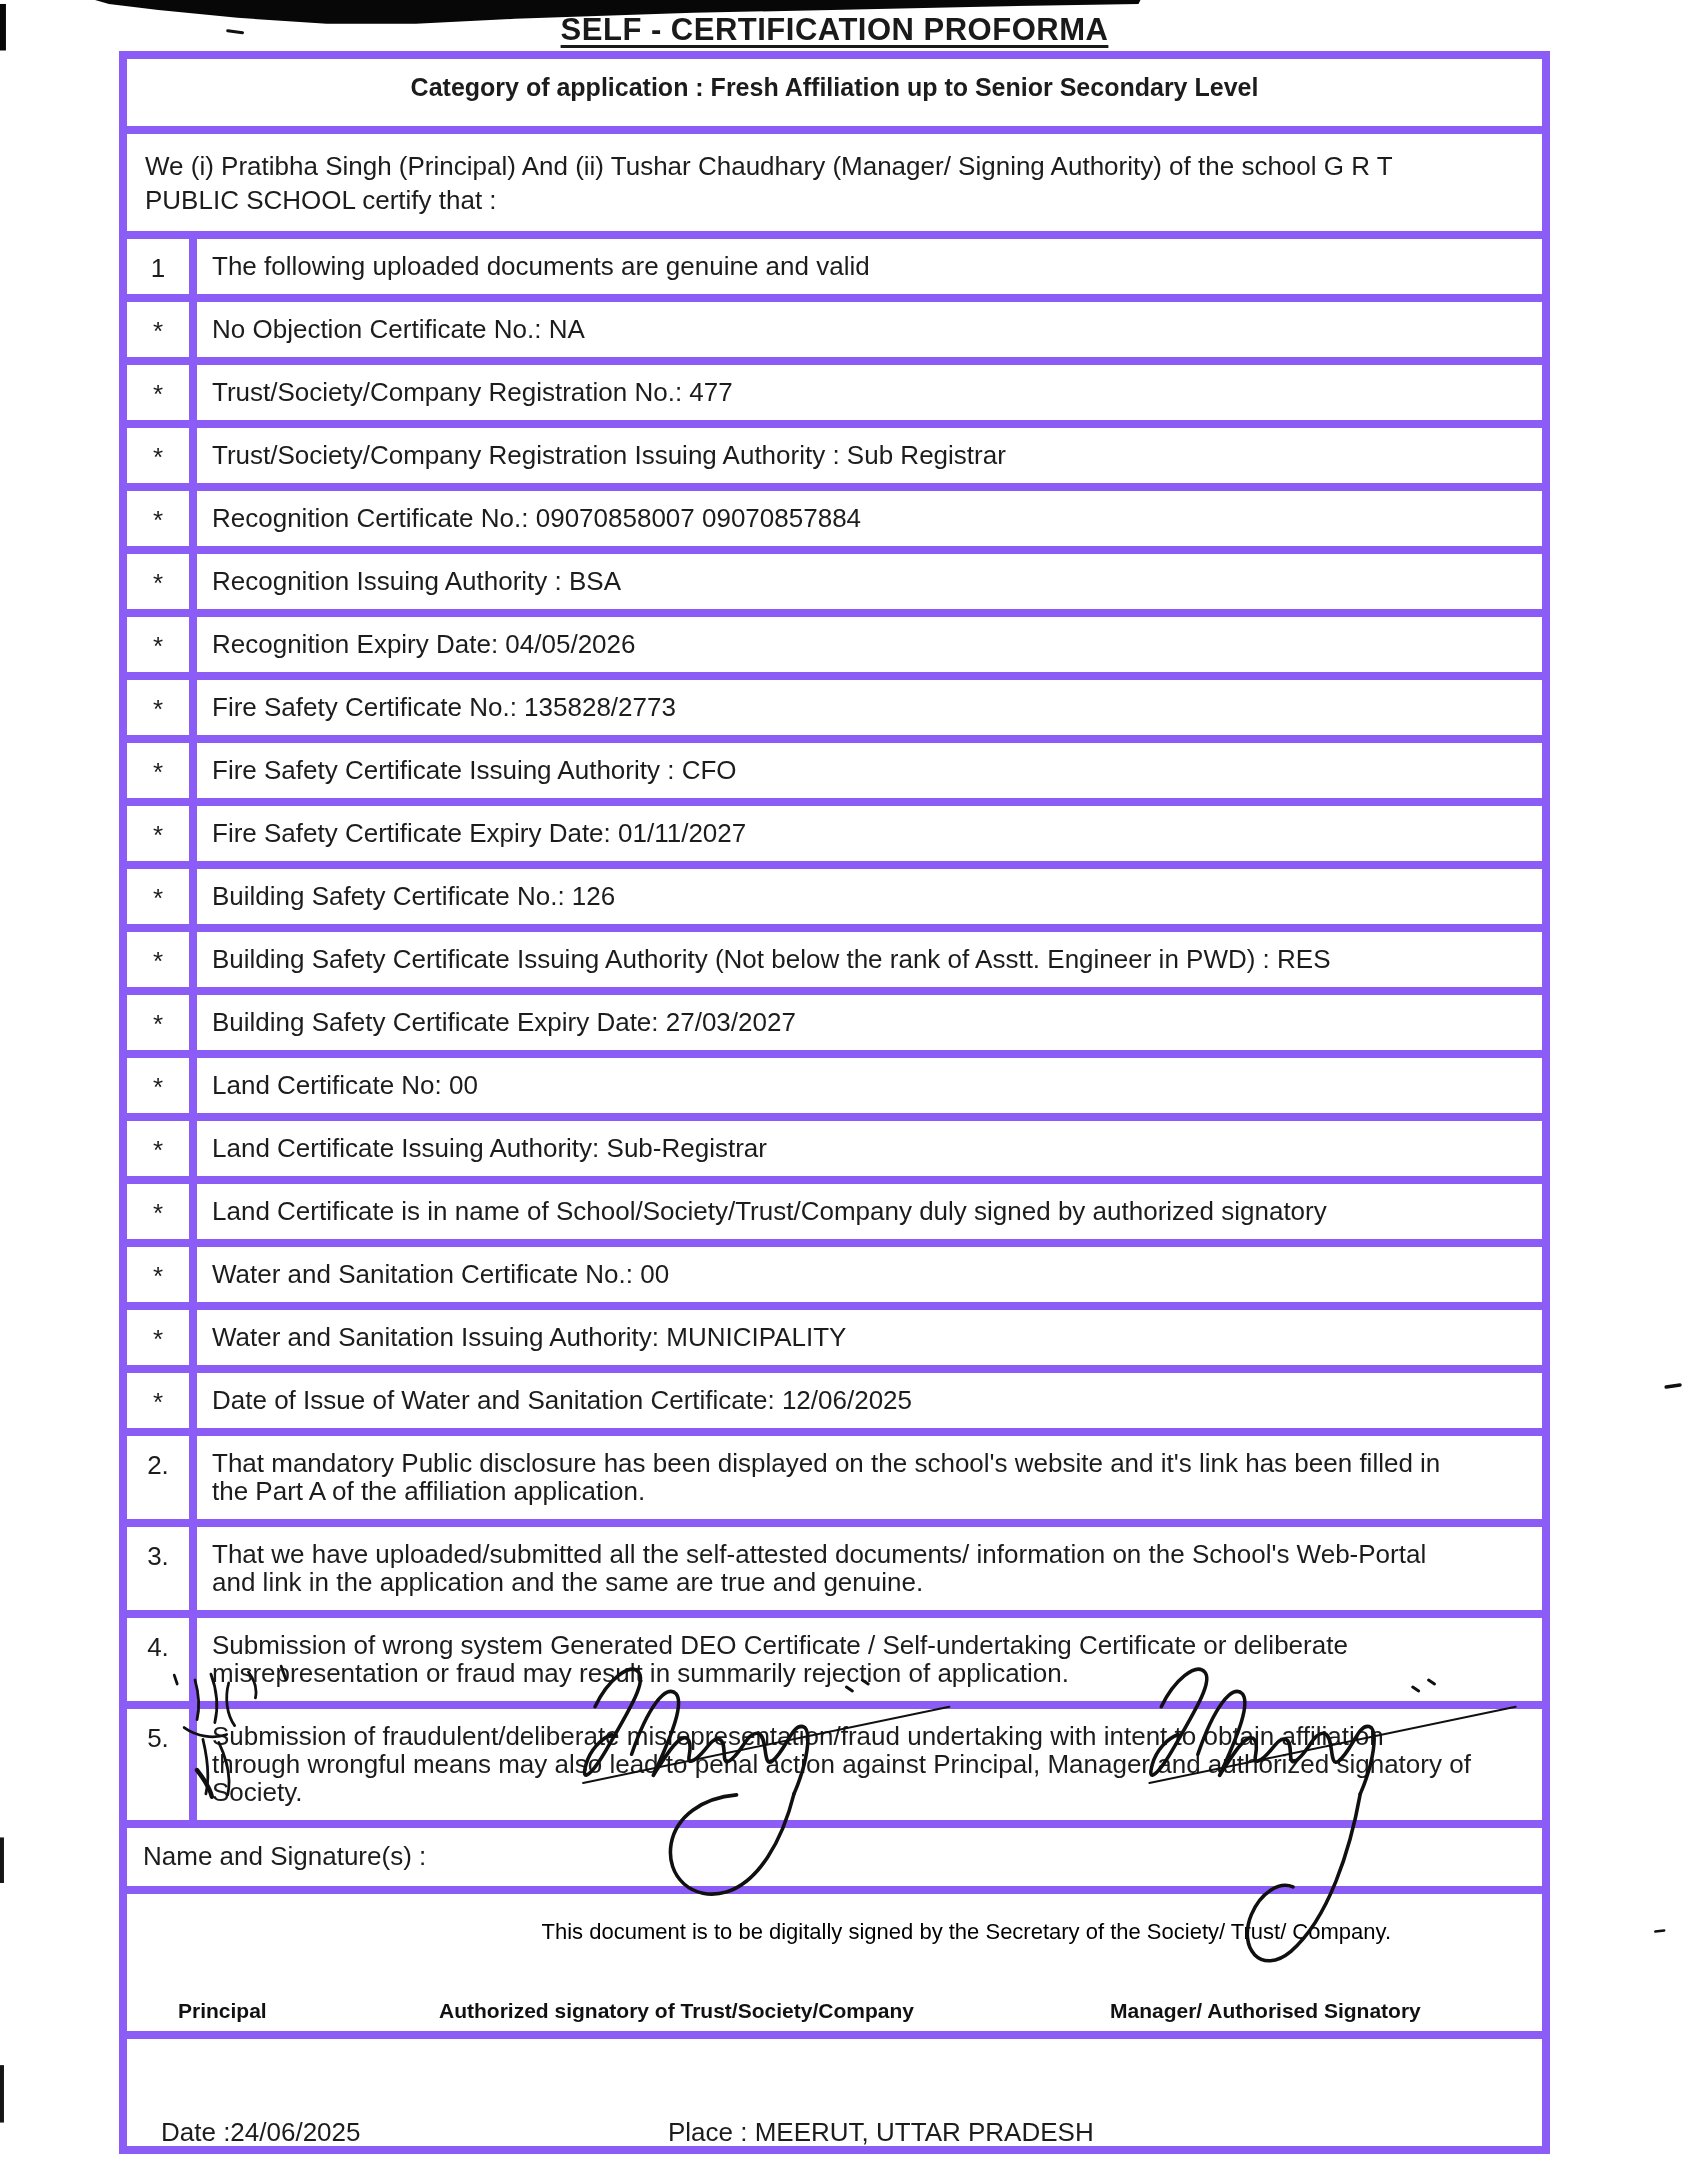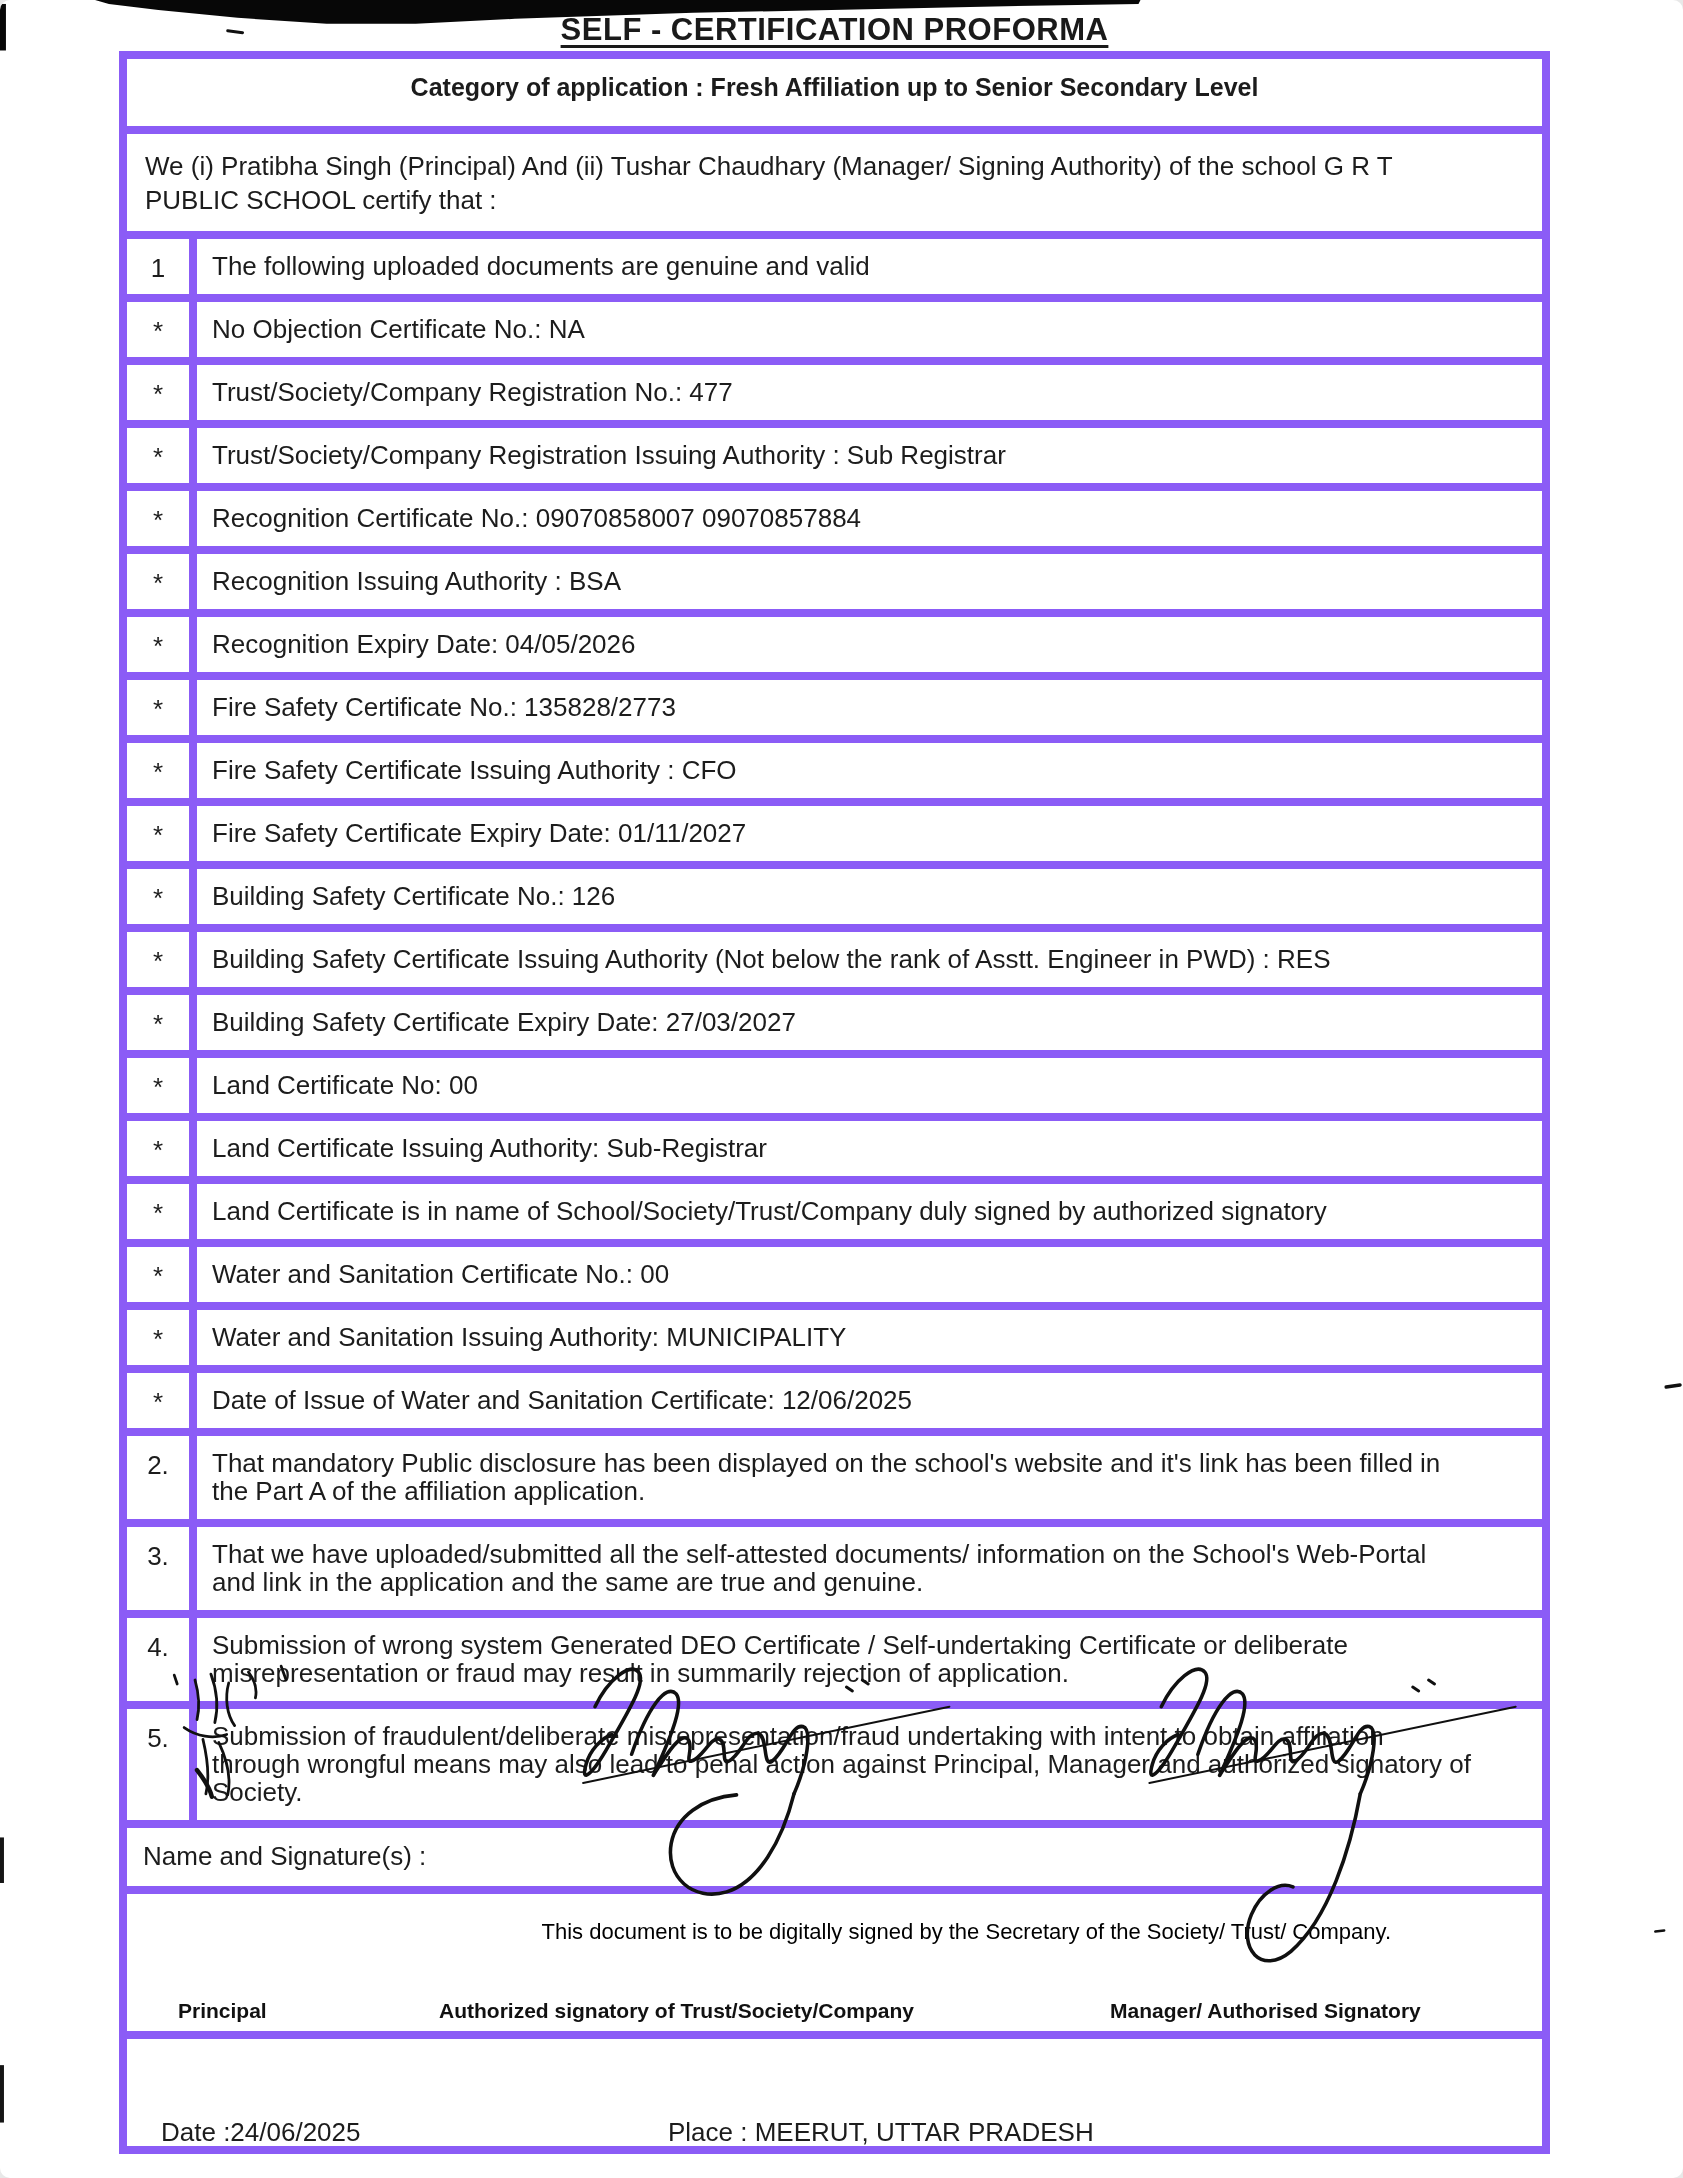--- a/index.html
+++ b/index.html
@@ -1,21 +1,20 @@
 <!DOCTYPE html>
 <html><head>
 <meta charset="utf-8">
 <style>
   html,body { margin:0; padding:0; background:#e8e8e8; }
   .page {
     position:relative; width:1683px; height:2178px;
     background:#ffffff; overflow:hidden;
     font-family:"Liberation Sans", sans-serif;
     color:#1a1a1a;
-    border-radius:10px;
   }
   .doc-title {
     position:absolute; left:119px; top:12px; width:1431px;
     text-align:center; font-size:31px; font-weight:bold; letter-spacing:0.5px;
   }
   .doc-title span { text-decoration:underline; text-decoration-thickness:2.5px; text-underline-offset:5px; }
 
   table.main {
     position:absolute; left:119px; top:51px; width:1431px;
     border-collapse:collapse; table-layout:fixed;

